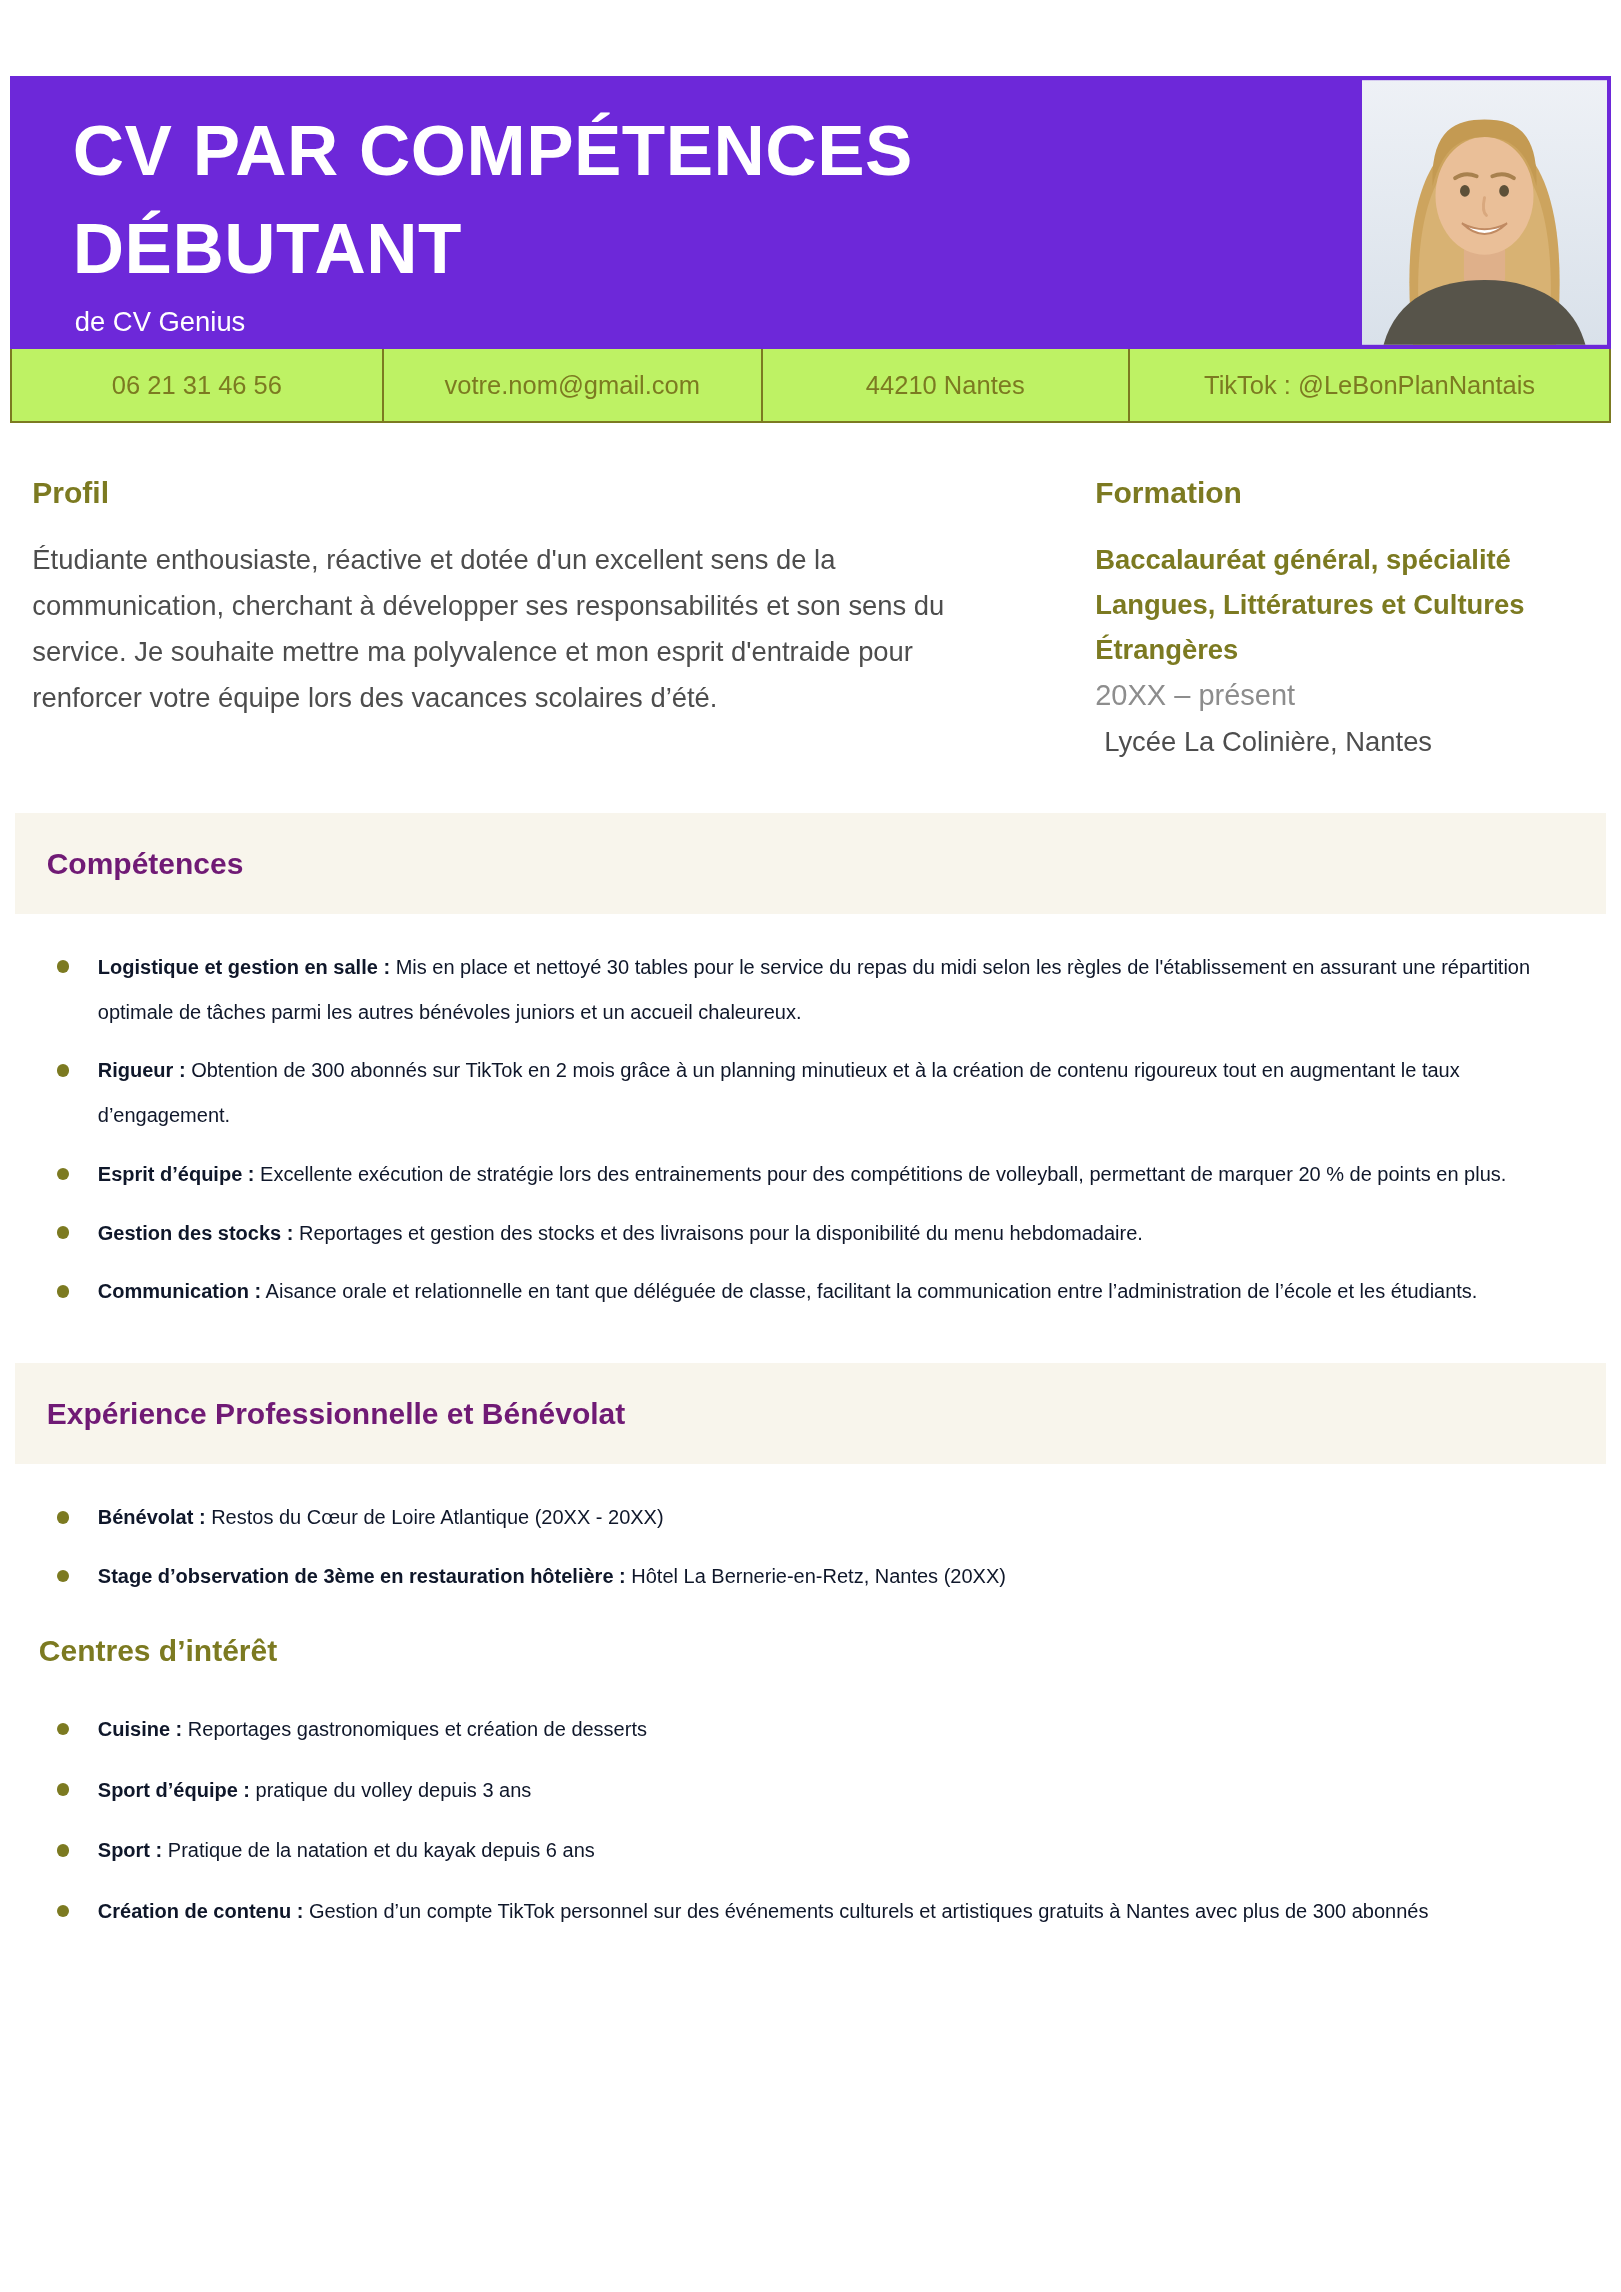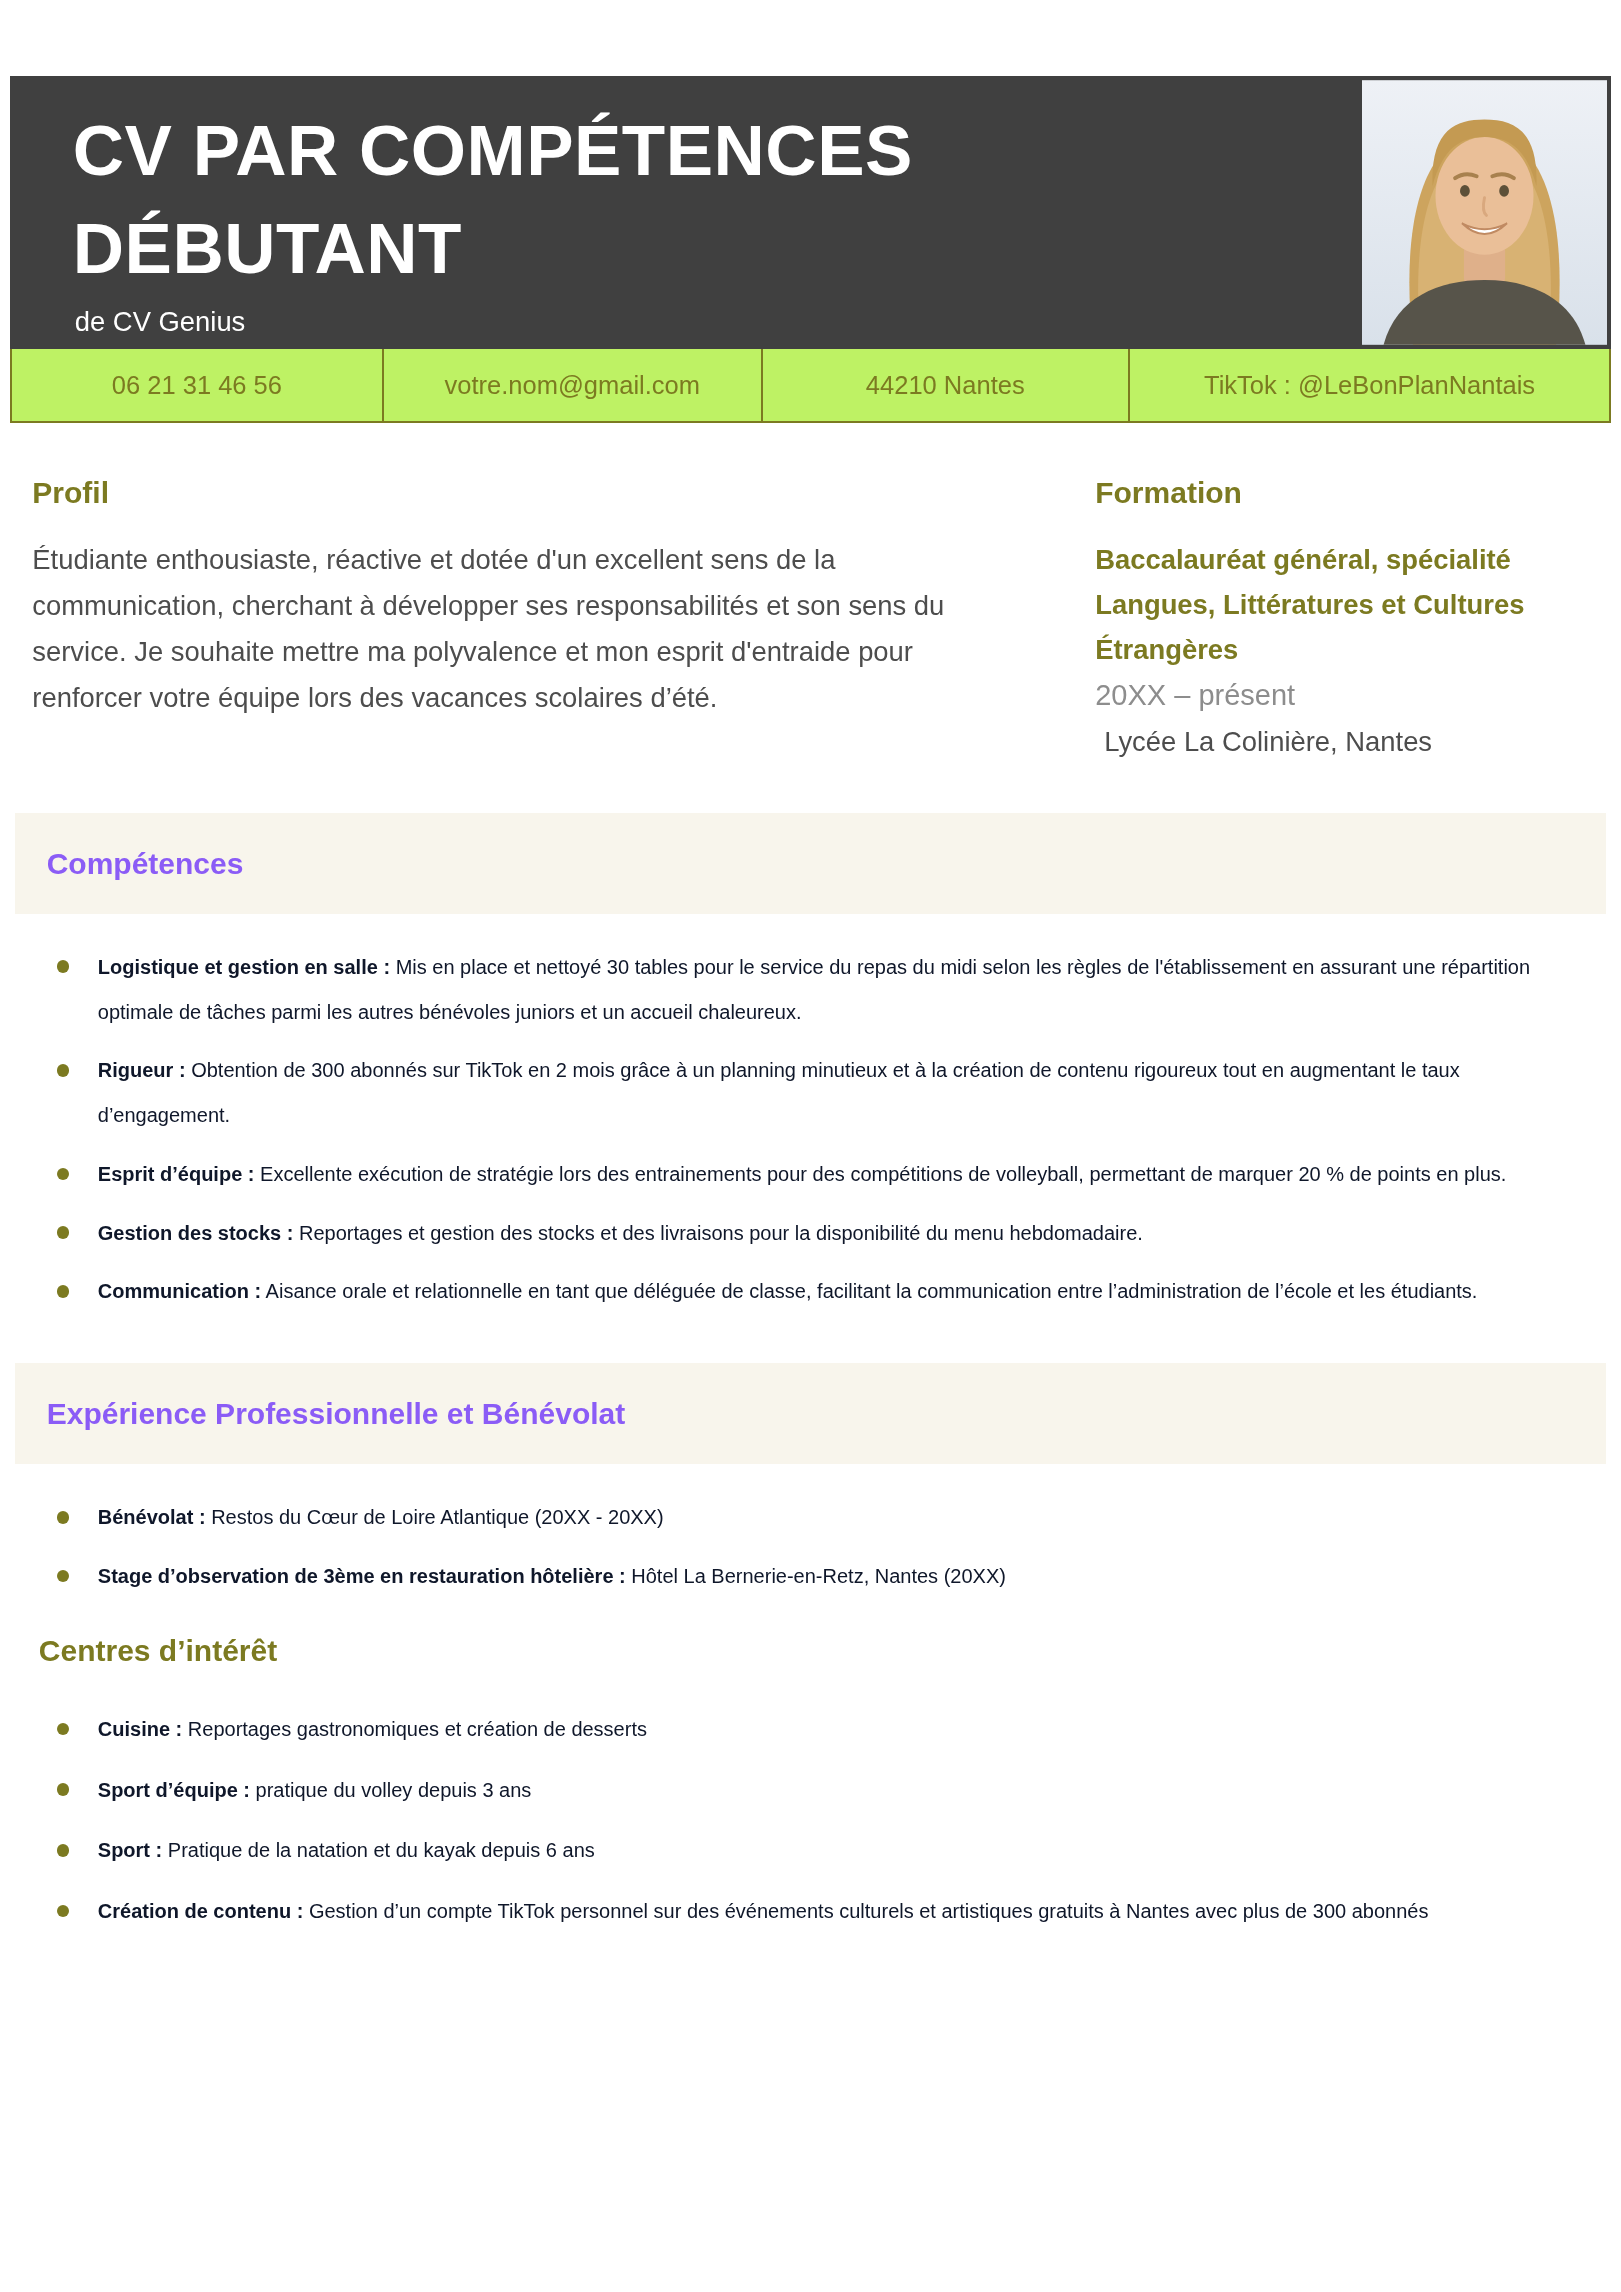--- a/index.html
+++ b/index.html
@@ -5,21 +5,21 @@
   html,body{margin:0;padding:0;background:#ffffff;}
   body{
     width:1621px;height:2293px;overflow:hidden;position:relative;
     font-family:"Liberation Sans","DejaVu Sans",sans-serif;
     -webkit-font-smoothing:antialiased;
   }
   .page{padding:76px 9.8px 0 9.8px;}
 
   
   .header{
-    position:relative;background:#404040;height:273px;box-sizing:border-box;
+    position:relative;background:#6d28d9;height:273px;box-sizing:border-box;
   }
   .header-inner{padding:25.5px 0 0 63px;}
   .title{
     margin:0;max-width:961px;
     color:#ffffff;font-size:71px;line-height:98px;font-weight:700;letter-spacing:0.5px;
   }
   .subtitle{margin:8.8px 0 0 2px;color:#ffffff;font-size:27.4px;font-weight:400;}
   .photo{
     position:absolute;top:3.9px;right:3.9px;width:245px;height:265px;overflow:hidden;
   }
@@ -52,21 +52,21 @@
     margin:0;max-width:936px;color:#4d4d4d;font-size:27.4px;line-height:46px;
   }
   .degree{margin:0;color:#7c7a21;font-size:27.4px;font-weight:700;line-height:45px;}
   .dates{margin:1px 0 0 0;color:#8d8d8d;font-size:29px;line-height:45px;}
   .school{margin:1px 0 0 9px;color:#4d4d4d;font-size:27.4px;line-height:45px;}
 
   
   .band{
     margin:49px 4.9px 0 4.9px;background:#f8f5ec;
     padding:34px 19.6px 33px 32px;
-    color:#8b5cf6;font-size:30px;font-weight:700;
+    color:#701a75;font-size:30px;font-weight:700;
   }
 
   
   ul.bullets{
     list-style:none;margin:31px 0 0 0;padding:0 43px 0 0;
     color:#0f172a;font-size:20px;line-height:45px;
   }
   ul.bullets li{position:relative;padding-left:88px;margin-bottom:13.7px;}
   ul.bullets li::before{
     content:"";position:absolute;left:47px;top:15.7px;

